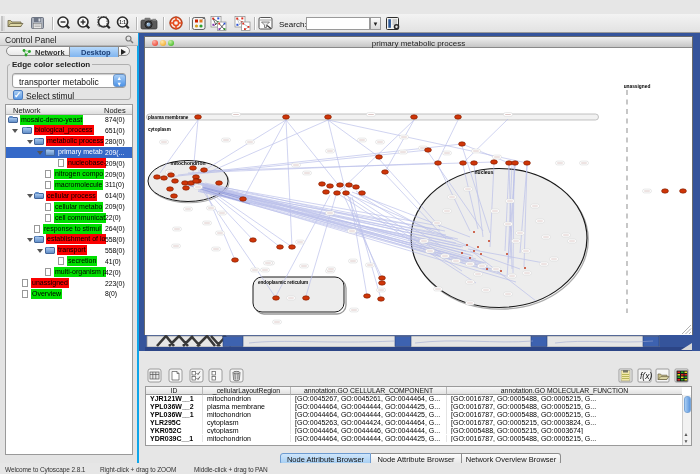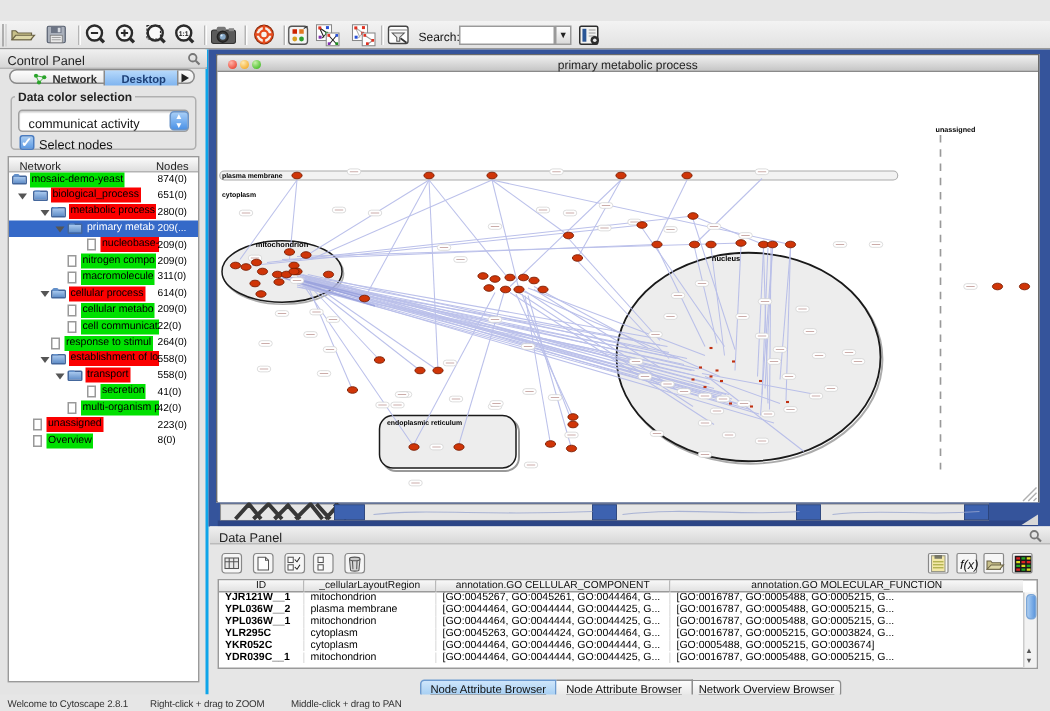--- a/index.html
+++ b/index.html
@@ -206,30 +206,30 @@
           <circle cx="7.5" cy="2.5" r="1.4" fill="#2aa42a"></circle>
           <circle cx="4" cy="6" r="1.4" fill="#2aa42a"></circle>
           <path d="M2 1.5 L7.5 2.5 L4 6 Z" fill="none" stroke="#2aa42a" stroke-width="0.6"></path>
         </svg>
     <span class="tabtxt" style="left:28px;">Network</span>
     <div id="tabmosaic"></div>
     <span class="tabtxt" style="left:74px;color:#1c3f77;">Desktop</span>
     <div id="tabarrow"></div>
   </div>
   <div id="grpbox"></div>
-  <div id="grplbl">Data color selection</div>
+  <div id="grplbl">Edge color selection</div>
   <div id="combo">
-        <span>communicat activity</span>
+        <span>transporter metabolic</span>
         <div id="combostep">
           <div>▲</div>
           <div>▼</div>
         </div>
       </div>
   <div id="chk">✓</div>
-      <span class="abs" id="chklbl">Select nodes</span>
+      <span class="abs" id="chklbl">Select stimul</span>
   <div id="tree">
     <div id="treehead">
           <span style="position:absolute;left:7px;top:0.5px;">Network</span>
           <span style="position:absolute;left:98px;top:0.5px;">Nodes</span>
         </div>
     <div class="trow" style="top:9.5px;">
           <div class="fol" style="left:2px;"></div>
           <span class="lbl" style="left:14px;background:#00e000;max-width:86px;overflow:hidden;">mosaic-demo-yeast</span>
           <span class="cnt">874(0)</span>
         </div>
@@ -835,27 +835,20 @@
           <rect x="386" y="1.5" width="16" height="10" fill="#3d62b0" stroke="#27407a" stroke-width="0.6"></rect>
           <rect x="498" y="1.5" width="16" height="10" fill="#3d62b0" stroke="#27407a" stroke-width="0.6"></rect>
           <path d="M104 8 C140 4 180 9 250 6 M270 8 C310 3 350 9 388 6 M410 8 C440 4 470 9 508 6" stroke="#9aa6d0" stroke-width="0.7" fill="none" opacity="0.8"></path>
           <rect x="0" y="12" width="547" height="4" fill="#2c4586"></rect>
           <path d="M536 15 L547 15 L547 8 Z" fill="#d8d8d8"></path>
         </svg>
       </div>
 </div>
 
 <div class="abs" id="dpanel">
-  <div id="dphead">
-        <span>Data Panel</span>
-    <svg style="position:absolute;right:5px;top:1.5px;" width="9" height="9" viewBox="0 0 9 9">
-          <circle cx="3.5" cy="3.5" r="2.5" fill="none" stroke="#777" stroke-width="1.2"></circle>
-          <line x1="5.5" y1="5.5" x2="8" y2="8" stroke="#777" stroke-width="1.4"></line>
-        </svg>
-  </div>
   <svg class="dico" style="left:7px;" width="240" height="16" viewBox="0 0 240 16">
     <g fill="#f6f6f6" stroke="#888" stroke-width="0.8">
       <rect x="1" y="1" width="13" height="13" rx="2"></rect>
       <rect x="22" y="1" width="13" height="13" rx="2"></rect>
       <rect x="43" y="1" width="13" height="13" rx="2"></rect>
       <rect x="62" y="1" width="13" height="13" rx="2"></rect>
       <rect x="83" y="1" width="13" height="13" rx="2"></rect>
     </g>
     <g stroke="#555" stroke-width="0.7" fill="none">
       <rect x="3" y="4" width="9" height="7" fill="#e8e8e8"></rect>

